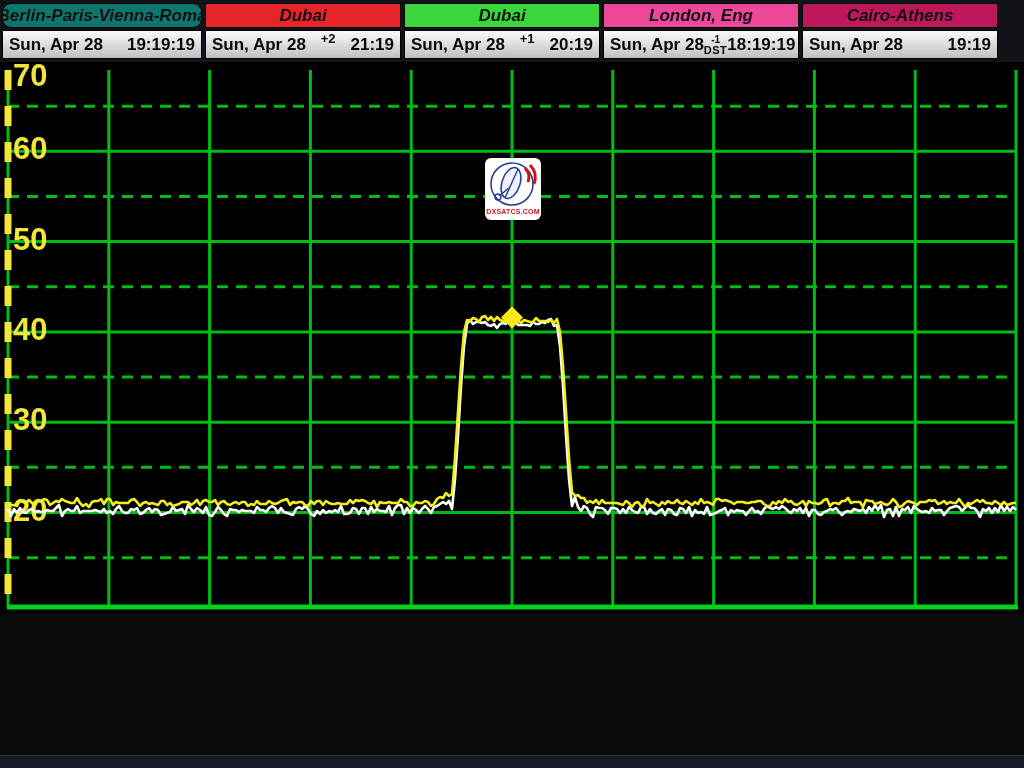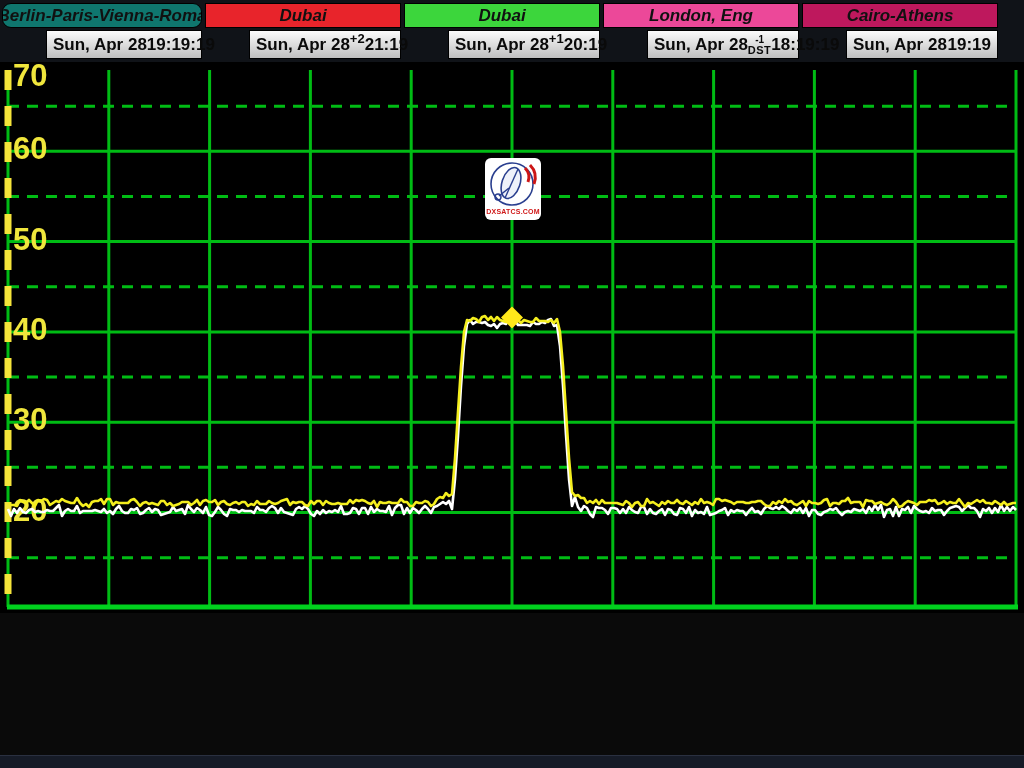--- a/index.html
+++ b/index.html
@@ -10,21 +10,21 @@
   
   #clockbar{position:absolute;left:0;top:0;width:1024px;height:62px;background:#101318;
             display:flex;gap:3px;padding-left:2px;}
   .clock-panel{width:196px;display:flex;flex-direction:column;}
   .clock-panel.wide{width:200px;}
   .clock-head{height:25px;margin-top:3px;display:flex;align-items:center;justify-content:center;
               font-size:17px;font-weight:bold;font-style:italic;color:#111;
               border:1px solid #000;white-space:nowrap;overflow:hidden;}
   .clock-time{height:29px;margin-top:2px;background:linear-gradient(#fbfbfb,#bfbfbf);
               border:1px solid #000;display:flex;align-items:center;justify-content:space-between;
-              padding:0 6px;font-size:17px;font-weight:bold;color:#0a0a0a;white-space:nowrap;margin-left:44px;}
+              padding:0 6px;font-size:17px;font-weight:bold;color:#0a0a0a;white-space:nowrap;}
   .offset-sup{font-size:13px;font-weight:bold;transform:translateY(-6px);}
   .dst-stack{display:inline-flex;flex-direction:column;align-items:center;line-height:1;transform:translateY(1px);}
   .dst-stack .sup{font-size:10px;font-weight:bold;}
   .dst-stack .lbl{font-size:11px;font-weight:bold;letter-spacing:0.5px;text-align:right;}
 
   
   #plot-wrap{position:absolute;left:0;top:62px;width:1024px;height:551px;background:#000;}
   #spectrum-svg{position:absolute;left:0;top:0;}
   #spectrum-svg text{font-family:"Liberation Sans","DejaVu Sans",sans-serif;font-weight:bold;}
 

